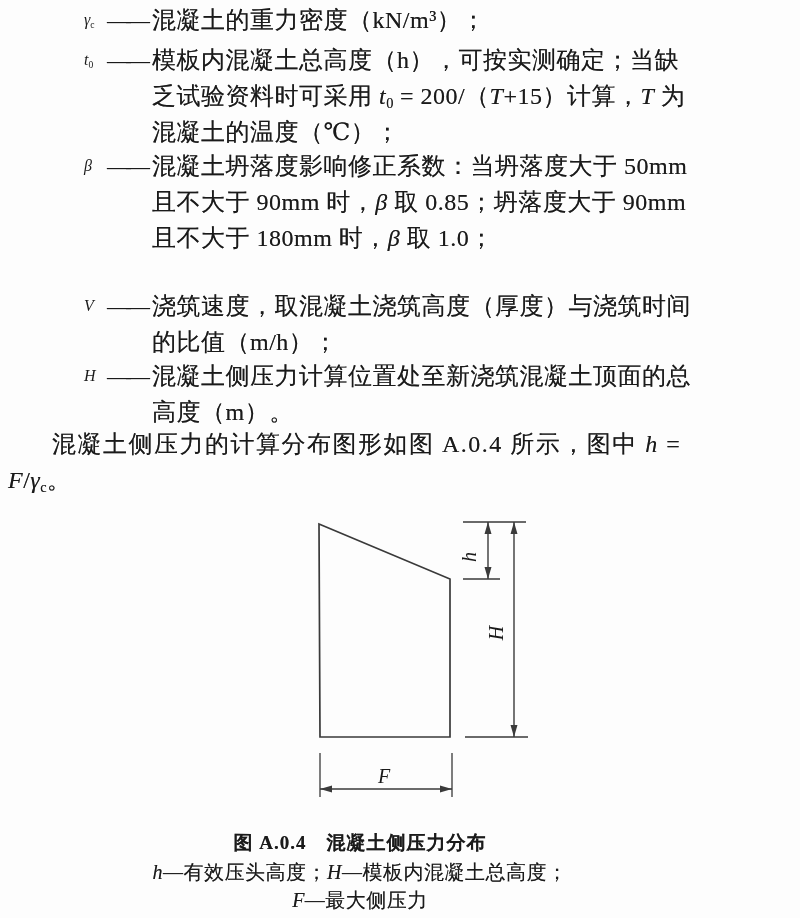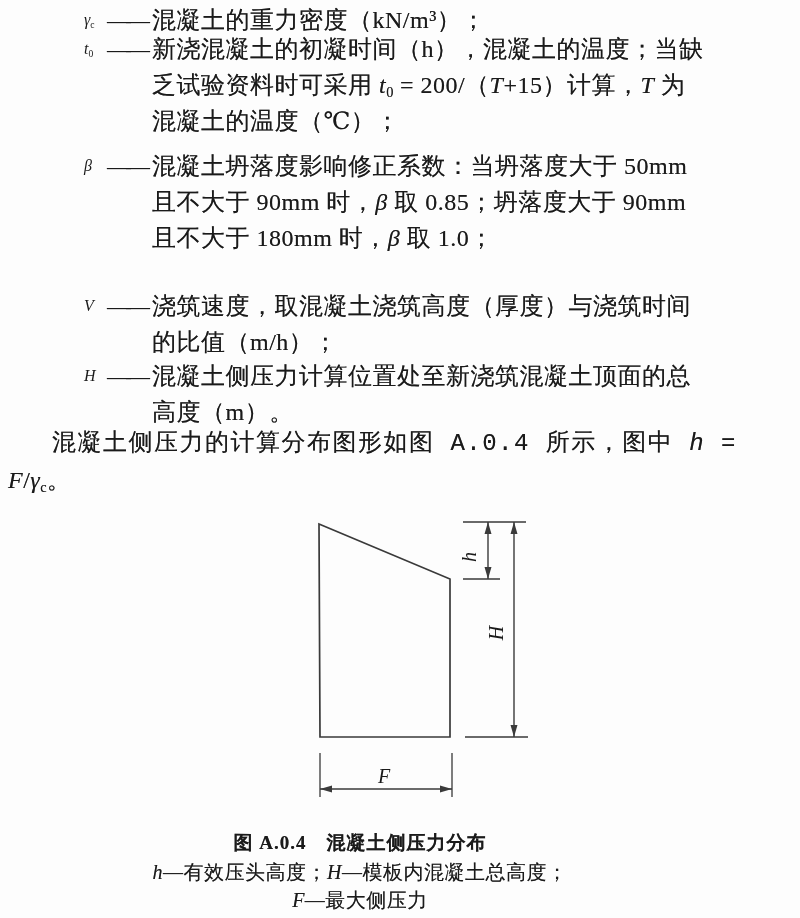--- a/index.html
+++ b/index.html
@@ -25,21 +25,21 @@
   .tline{
     height:36px;line-height:36px;font-size:24px;
     letter-spacing:0.5px;white-space:nowrap;
     text-shadow:0 0 0.4px rgba(0,0,0,0.55);
   }
   .run-i{font-style:italic;}
   .run-sub{font-size:0.6em;vertical-align:-0.3em;letter-spacing:0;}
 
   
   .para{position:absolute;left:8px;top:426px;width:720px;}
-  .para .tline.indent{text-indent:44px;letter-spacing:1.5px;font-family:Liberation Mono, monospace;}
+  .para .tline.indent{text-indent:44px;letter-spacing:1.5px;}
 
   
   .fig{position:absolute;left:280px;top:500px;width:270px;height:310px;}
   .fig svg{display:block;}
 
   
   .capblock{position:absolute;left:0;top:828px;width:680px;text-align:center;margin-left:20px;}
   .fig-caption{
     font-size:19px;font-weight:bold;height:30px;line-height:30px;
     letter-spacing:1px;text-shadow:0 0 0.4px rgba(0,0,0,0.55);
@@ -55,25 +55,25 @@
 <div class="page">
 
   <div id="defs">
       <div class="def" style="top: 2px;">
         <span class="sym"><span class="run-i">γ</span><span class="run-sub">c</span></span>
         <span class="dash">——</span>
         <div class="lines">
           <div class="tline"><span>混凝土的重力密度（kN/m³）；</span></div>
         </div>
       </div>
-      <div class="def" style="top: 31px;">
+      <div class="def" style="top: 42px;">
         <span class="sym"><span class="run-i">t</span><span class="run-sub">0</span></span>
         <span class="dash">——</span>
         <div class="lines">
-          <div class="tline"><span>新浇混凝土的初凝时间（h），混凝土的温度；当缺</span></div>
+          <div class="tline"><span>模板内混凝土总高度（h），可按实测确定；当缺</span></div>
           <div class="tline"><span>乏试验资料时可采用 </span><span class="run-i">t</span><span class="run-sub">0</span><span> = 200/（</span><span class="run-i">T</span><span>+15）计算，</span><span class="run-i">T</span><span> 为</span></div>
           <div class="tline"><span>混凝土的温度（℃）；</span></div>
         </div>
       </div>
       <div class="def" style="top: 148px;">
         <span class="sym"><span class="run-i">β</span></span>
         <span class="dash">——</span>
         <div class="lines">
           <div class="tline"><span>混凝土坍落度影响修正系数：当坍落度大于 50mm</span></div>
           <div class="tline"><span>且不大于 90mm 时，</span><span class="run-i">β</span><span> 取 0.85；坍落度大于 90mm</span></div>

